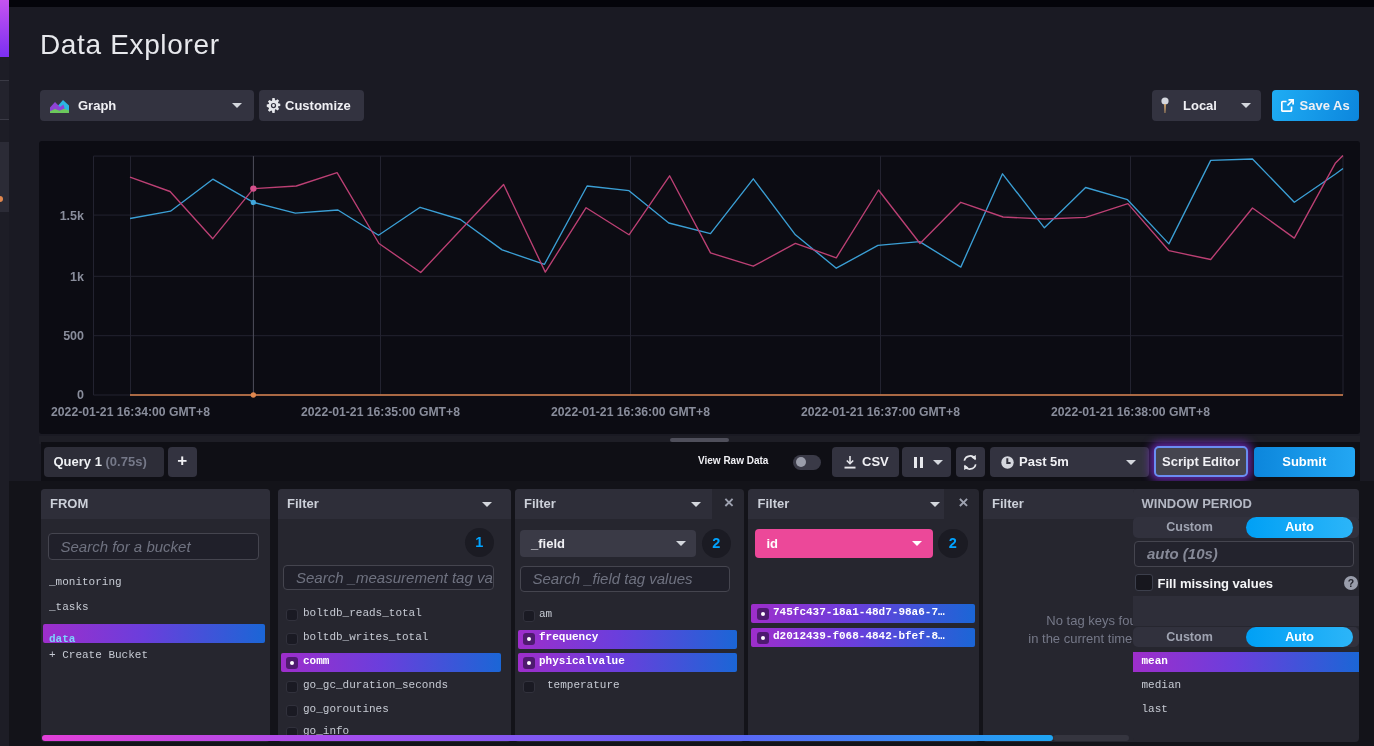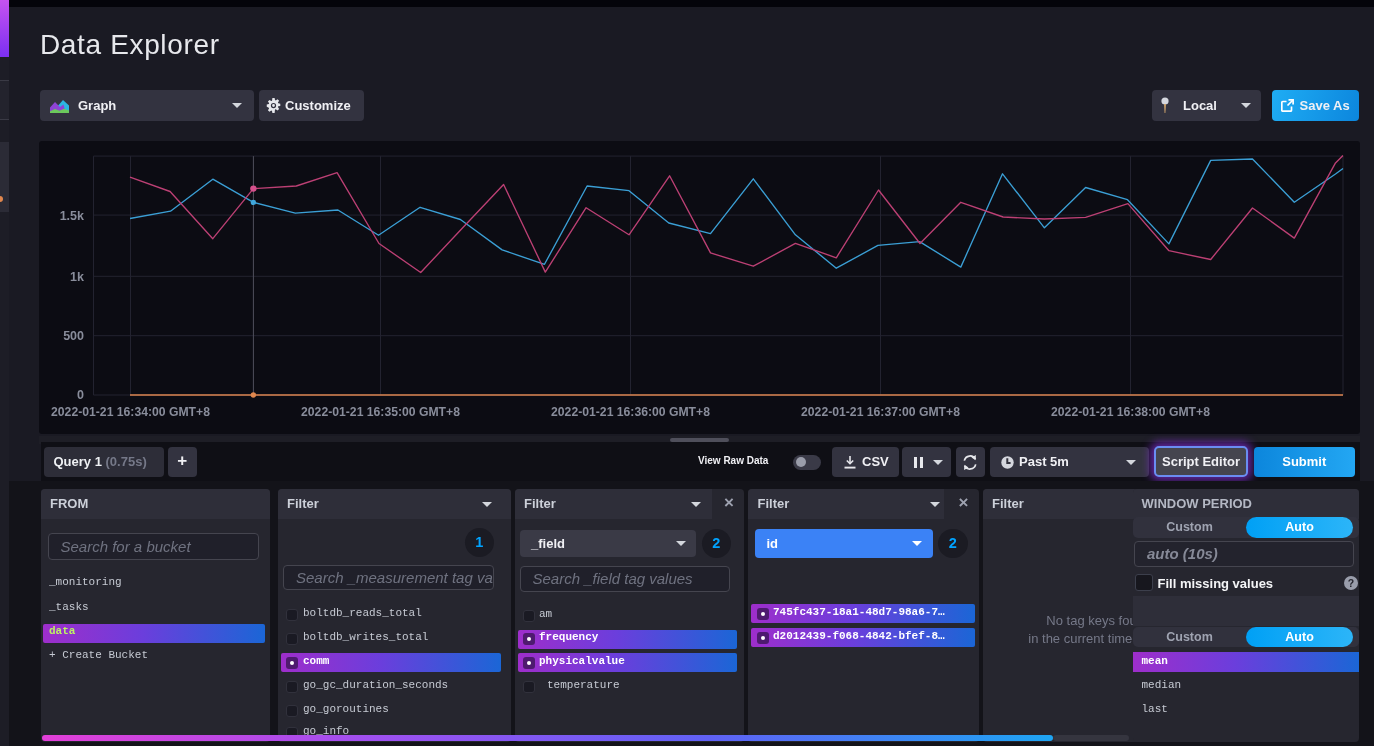--- a/index.html
+++ b/index.html
@@ -153,21 +153,21 @@
 
 <div class="abs" style="left:9px;top:481px;width:1365px;height:265px;background:#131319;"></div>
 
 <div class="card" style="left:40.5px;width:229px;">
   <div class="chead" style="width:229px;padding-left:9.5px;">FROM</div>
   <div class="inp" style="left:7px;top:44px;width:211px;height:27px;line-height:25px;padding-left:12px;">Search for a bucket</div>
   <div class="row" style="left:8.5px;top:577px;"></div>
   <div class="row" style="left:8.5px;top:87px;">_monitoring</div>
   <div class="row" style="left:8.5px;top:111.5px;">_tasks</div>
   <div class="grad abs" style="left:2px;top:135px;width:222.5px;height:18.5px;border-radius:2px;"></div>
-  <div class="row" style="left:8.5px;top:136px;color:#bef264;font-weight:bold;">data</div>
+  <div class="row" style="left:8.5px;top:144px;color:#7dd3fc;font-weight:bold;">data</div>
   <div class="row" style="left:8.5px;top:160px;">+ Create Bucket</div>
 </div>
 
 <div class="card" style="left:277.5px;width:233px;">
   <div class="chead" style="width:233px;padding-left:9.5px;">Filter</div>
   <div class="caret" style="right:19px;top:12.5px;"></div>
   <div class="abs" style="left:187px;top:38.5px;width:29.5px;height:29.5px;border-radius:15px;background:#1b1b23;text-align:center;line-height:29.5px;font-size:14.5px;font-weight:bold;color:#00a3ff;">1</div>
   <div class="inp" style="left:5.5px;top:75.5px;width:210.5px;height:25.5px;line-height:23.5px;padding-left:12px;white-space:nowrap;overflow:hidden;">Search _measurement tag valu</div>
   <div class="cb" style="left:8px;top:119.5px;"></div>
   <div class="row" style="left:25.5px;top:117.8px;">boltdb_reads_total</div>
@@ -203,21 +203,21 @@
   <div class="cbdot" style="left:8px;top:167.5px;"></div>
   <div class="row" style="left:24.5px;top:165.5px;color:#fff;font-weight:bold;">physicalvalue</div>
   <div class="cb" style="left:8px;top:191.5px;"></div>
   <div class="row" style="left:24.5px;top:189.5px;margin-left:8px;">temperature</div>
 </div>
 
 <div class="card" style="left:748px;width:230.5px;">
   <div class="chead" style="width:196px;padding-left:9.5px;">Filter</div>
   <div class="caret" style="right:39px;top:12.5px;"></div>
   <div class="x" style="right:10px;top:3.5px;">×</div>
-  <div class="abs" style="left:7px;top:39.5px;width:177.5px;height:29px;background:#3b82f6;border-radius:4px;">
+  <div class="abs" style="left:7px;top:39.5px;width:177.5px;height:29px;background:#ec4899;border-radius:4px;">
     <span class="abs" style="left:11.5px;line-height:29px;font-size:13px;font-weight:bold;color:#fff;">id</span>
     <div class="caret" style="right:11px;top:12px;border-top-color:#fff;"></div>
   </div>
   <div class="abs" style="left:190px;top:39.5px;width:29.5px;height:29.5px;border-radius:15px;background:#1b1b23;text-align:center;line-height:29.5px;font-size:14.5px;font-weight:bold;color:#00a3ff;">2</div>
   <div class="grad abs" style="left:3px;top:115px;width:223.5px;height:19px;border-radius:2px;"></div>
   <div class="cbdot" style="left:8.5px;top:118.5px;"></div>
   <div class="row" style="left:25px;top:116.5px;color:#fff;font-weight:bold;white-space:nowrap;">745fc437-18a1-48d7-98a6-7…</div>
   <div class="grad abs" style="left:3px;top:139px;width:223.5px;height:19px;border-radius:2px;"></div>
   <div class="cbdot" style="left:8.5px;top:142.5px;"></div>
   <div class="row" style="left:25px;top:140.5px;color:#fff;font-weight:bold;white-space:nowrap;">d2012439-f068-4842-bfef-8…</div>

